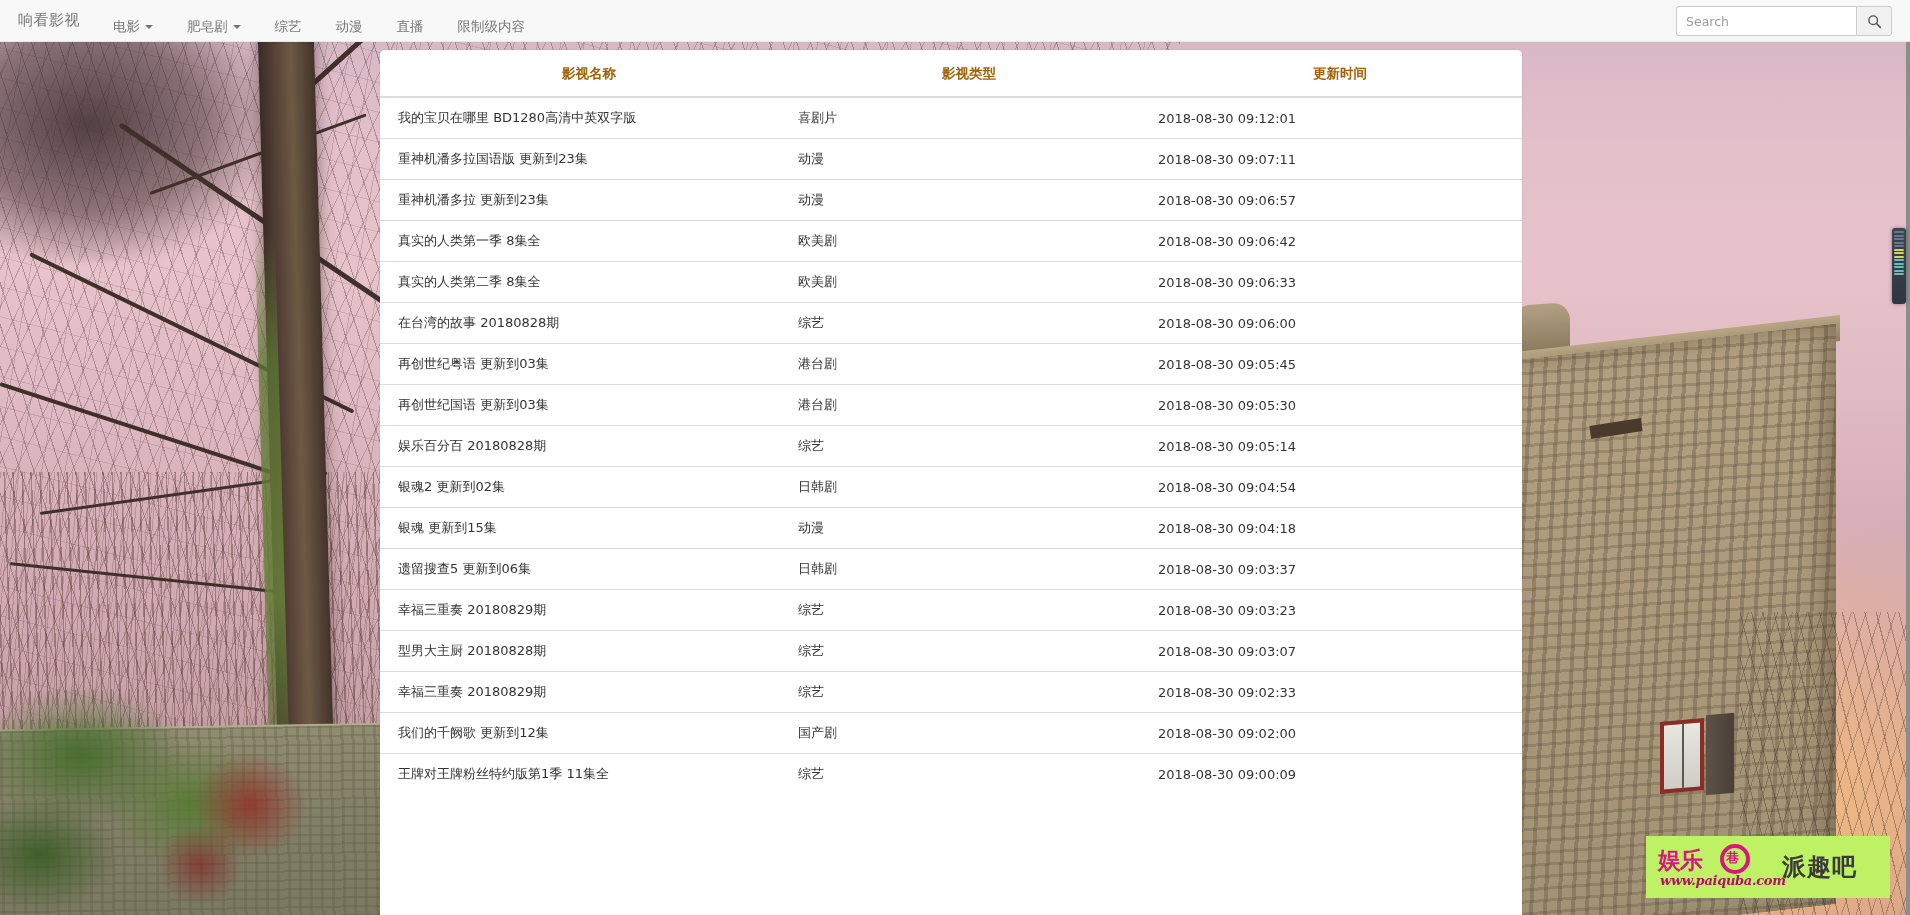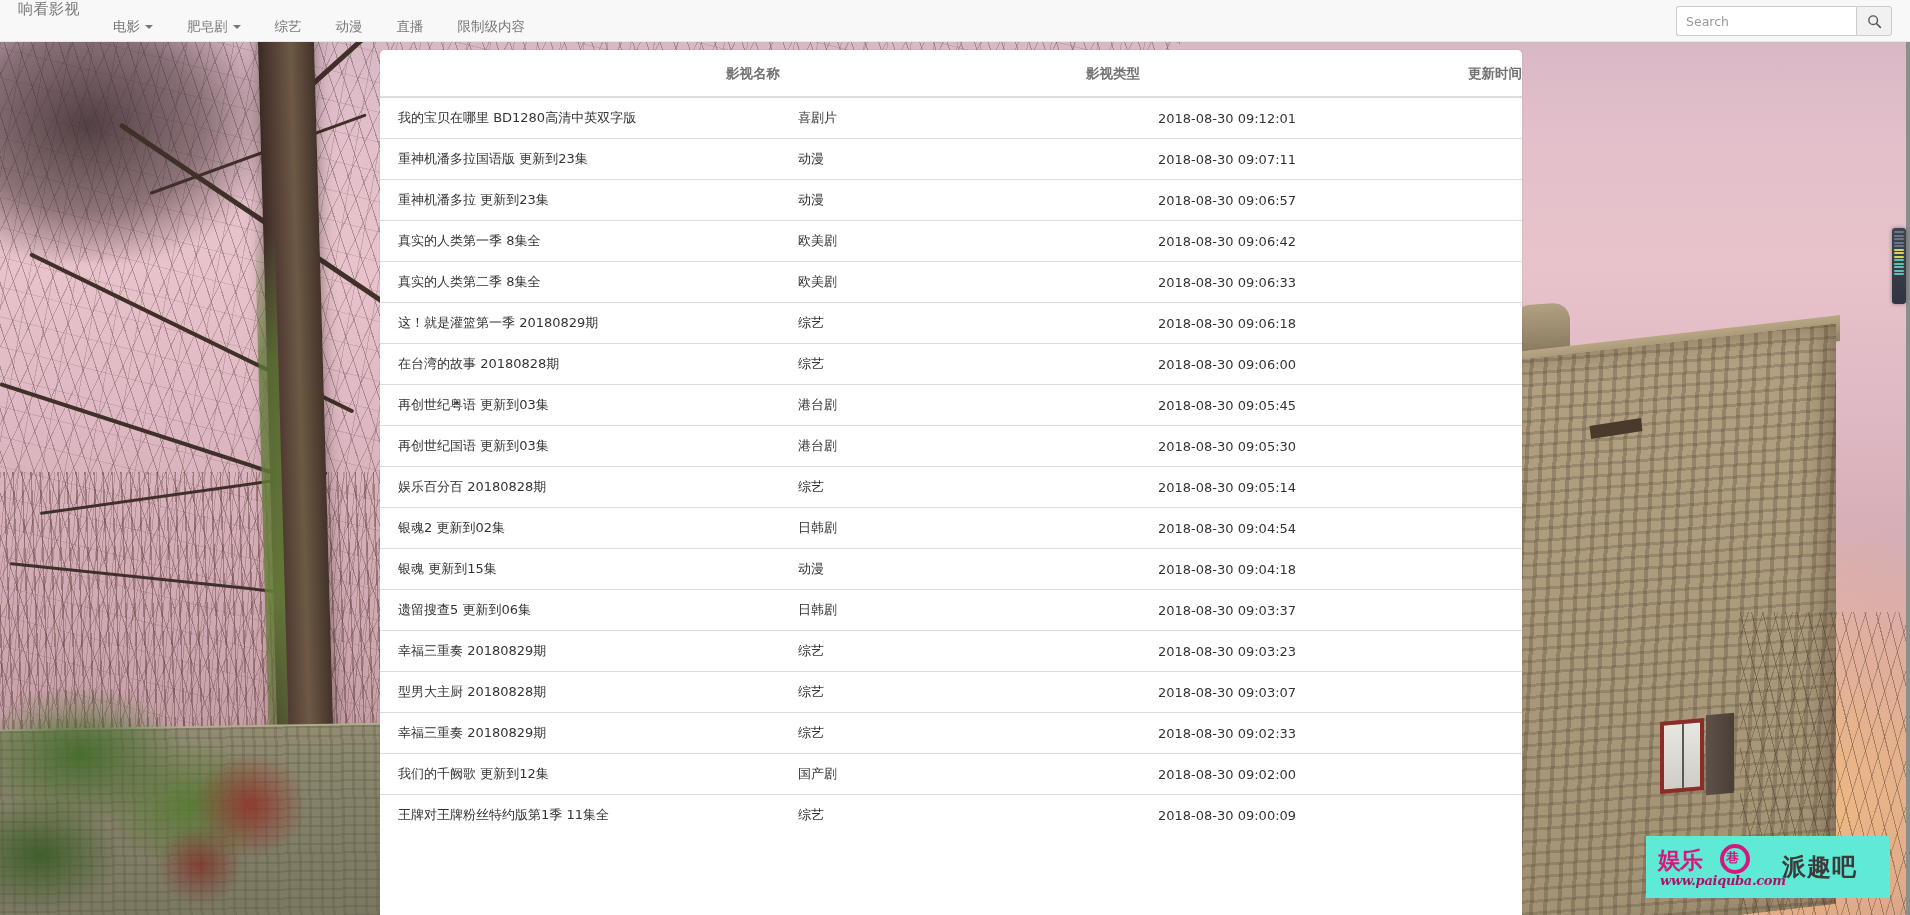--- a/index.html
+++ b/index.html
@@ -175,21 +175,21 @@
       repeating-linear-gradient(-72deg, rgba(78,54,40,.45) 0 1px, rgba(78,54,40,0) 1px 14px);
   }
 
   
   #navbar {
     position: absolute; left: 0; top: 0;
     width: 1910px; height: 42px;
     background: #f8f8f8;
     border-bottom: 1px solid #e7e7e7;
     z-index: 30;
-    display: flex; 
+    display: flex; align-items: center;
   }
   .brand {
     font-size: 15px; color: #777; padding: 0 16px 0 18px;
     letter-spacing: .5px; text-decoration: none; white-space: nowrap;
   }
   .nav-items { display: flex; align-items: center; margin-top: 11px; }
   .nav-item {
     font-size: 13.5px; color: #777; padding: 0 17px;
     white-space: nowrap; cursor: pointer; line-height: 42px;
     text-decoration: none;
@@ -232,24 +232,24 @@
     border-radius: 5px 5px 0 0;
     overflow: hidden;
     z-index: 20;
     box-shadow: 0 0 2px rgba(0,0,0,.12);
   }
   table.movie-table {
     width: 100%; border-collapse: collapse;
     table-layout: fixed;
   }
   table.movie-table th {
-    text-align: right;
+    text-align: center;
     font-size: 13.5px;
     font-weight: bold;
-    color: #737373;
+    color: #a16207;
     padding: 15px 0 13px 18px;
     border-bottom: 2px solid #dddddd;
     background: #fff;
   }
   table.movie-table td {
     text-align: left;
     font-size: 13px;
     color: #333;
     padding: 11px 0 11px 18px;
     border-top: 1px solid #dddddd;
@@ -260,21 +260,21 @@
   table.movie-table tr:first-child td { border-top: none; }
   .col-name  { width: 400px; }
   .col-type  { width: 360px; }
   .col-time  { width: 382px; }
 
   
   #watermark {
     position: absolute;
     left: 1646px; top: 836px;
     width: 244px; height: 62px;
-    background: #5eead4;
+    background: #bef264;
     z-index: 25;
     display: flex; align-items: center;
     padding-left: 8px;
   }
   .wm-logo {
     position: relative; width: 118px; height: 56px; flex: none;
   }
   .wm-cn {
     position: absolute; left: 4px; top: 8px;
     font-size: 23px; font-weight: bold; color: #d6187e;
@@ -424,25 +424,20 @@
           <td class="col-name">真实的人类第一季 8集全</td>
           <td class="col-type">欧美剧</td>
           <td class="col-time">2018-08-30 09:06:42</td>
         </tr>
         <tr>
           <td class="col-name">真实的人类第二季 8集全</td>
           <td class="col-type">欧美剧</td>
           <td class="col-time">2018-08-30 09:06:33</td>
         </tr>
         <tr>
-          <td class="col-name">这！就是灌篮第一季 20180829期</td>
-          <td class="col-type">综艺</td>
-          <td class="col-time">2018-08-30 09:06:18</td>
-        </tr>
-        <tr>
           <td class="col-name">在台湾的故事 20180828期</td>
           <td class="col-type">综艺</td>
           <td class="col-time">2018-08-30 09:06:00</td>
         </tr>
         <tr>
           <td class="col-name">再创世纪粤语 更新到03集</td>
           <td class="col-type">港台剧</td>
           <td class="col-time">2018-08-30 09:05:45</td>
         </tr>
         <tr>

